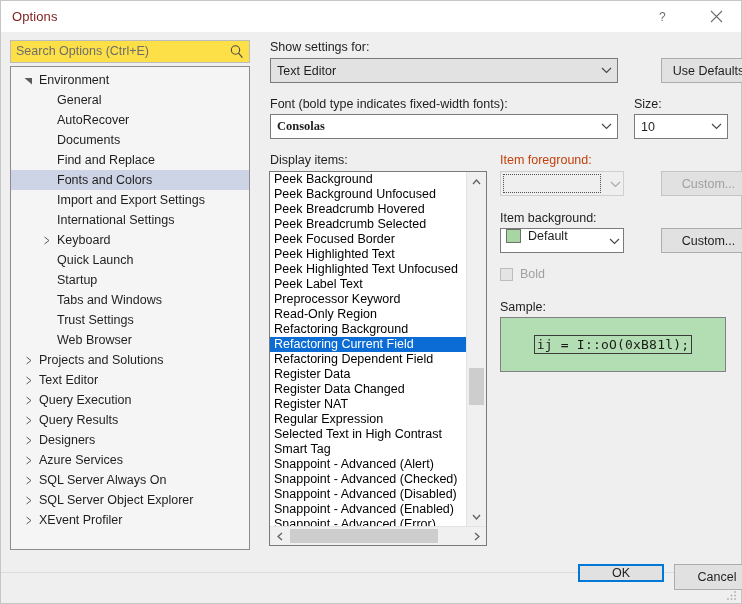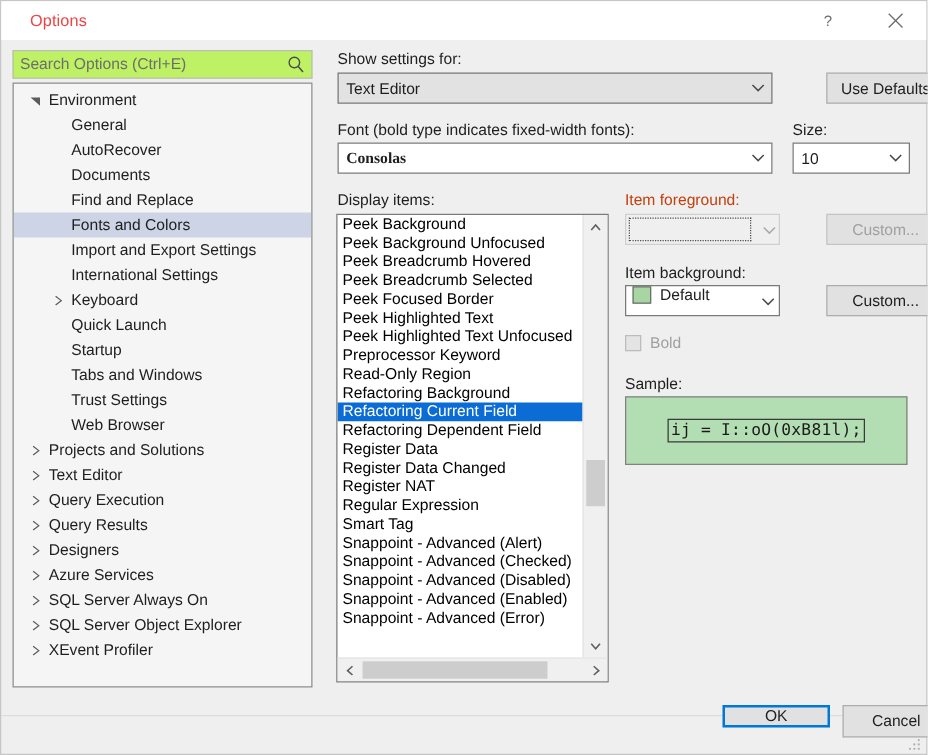--- a/index.html
+++ b/index.html
@@ -29,23 +29,23 @@
   
   #titlebar {
     position: absolute;
     left: 0; top: 0;
     width: 740px; height: 31px;
     background: #ffffff;
     box-sizing: border-box;
   }
   #title-text {
     position: absolute;
-    left: 23px; top: 8px;
+    left: 11px; top: 8px;
     font-size: 13px;
-    color: #ef4444;
+    color: #7f1d1d;
     letter-spacing: .1px;
   }
   .tb-btn {
     position: absolute;
     top: 0;
     width: 45px; height: 31px;
     display: flex;
     align-items: center;
     justify-content: center;
     color: #6e6e6e;
@@ -53,21 +53,21 @@
   }
   #help-btn  { right: 56px; }
   #close-btn { right: 2px; }
   .tb-btn svg { display: block; }
 
   
   #search-box {
     position: absolute;
     left: 9px; top: 39px;
     width: 240px; height: 23px;
-    background: #bef264;
+    background: #fde047;
     border: 1px solid #bcbcbc;
     box-sizing: border-box;
   }
   #search-input {
     position: absolute;
     left: 5px; top: 3px;
     width: 205px;
     border: 0;
     outline: none;
     background: transparent;
@@ -479,29 +479,31 @@
 
   <div id="displayitems-box">
     <div id="displayitems-list">
         <div class="di-item">Peek Background</div>
         <div class="di-item">Peek Background Unfocused</div>
         <div class="di-item">Peek Breadcrumb Hovered</div>
         <div class="di-item">Peek Breadcrumb Selected</div>
         <div class="di-item">Peek Focused Border</div>
         <div class="di-item">Peek Highlighted Text</div>
         <div class="di-item">Peek Highlighted Text Unfocused</div>
+        <div class="di-item">Peek Label Text</div>
         <div class="di-item">Preprocessor Keyword</div>
         <div class="di-item">Read-Only Region</div>
         <div class="di-item">Refactoring Background</div>
         <div class="di-item selected">Refactoring Current Field</div>
         <div class="di-item">Refactoring Dependent Field</div>
         <div class="di-item">Register Data</div>
         <div class="di-item">Register Data Changed</div>
         <div class="di-item">Register NAT</div>
         <div class="di-item">Regular Expression</div>
+        <div class="di-item">Selected Text in High Contrast</div>
         <div class="di-item">Smart Tag</div>
         <div class="di-item">Snappoint - Advanced (Alert)</div>
         <div class="di-item">Snappoint - Advanced (Checked)</div>
         <div class="di-item">Snappoint - Advanced (Disabled)</div>
         <div class="di-item">Snappoint - Advanced (Enabled)</div>
         <div class="di-item">Snappoint - Advanced (Error)</div>
       </div>
 
     <div id="di-vscroll">
       <div class="arrow up">

